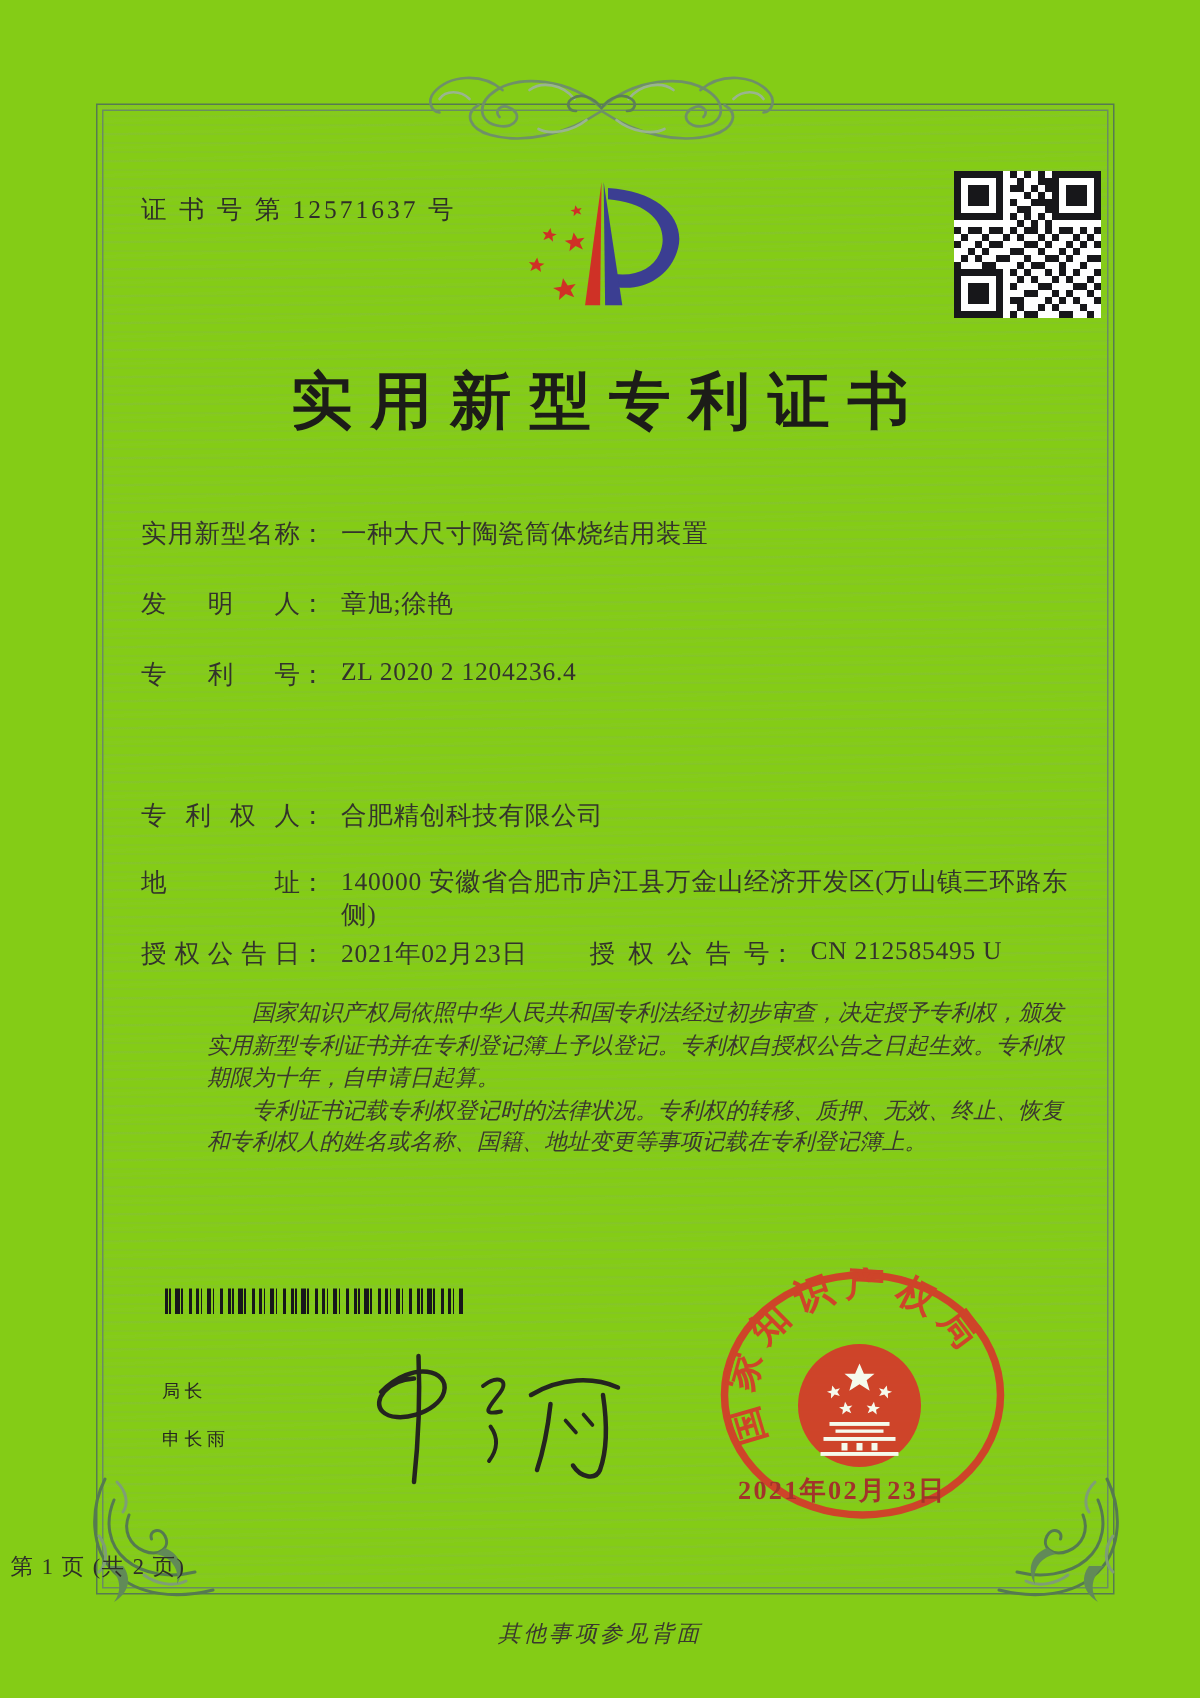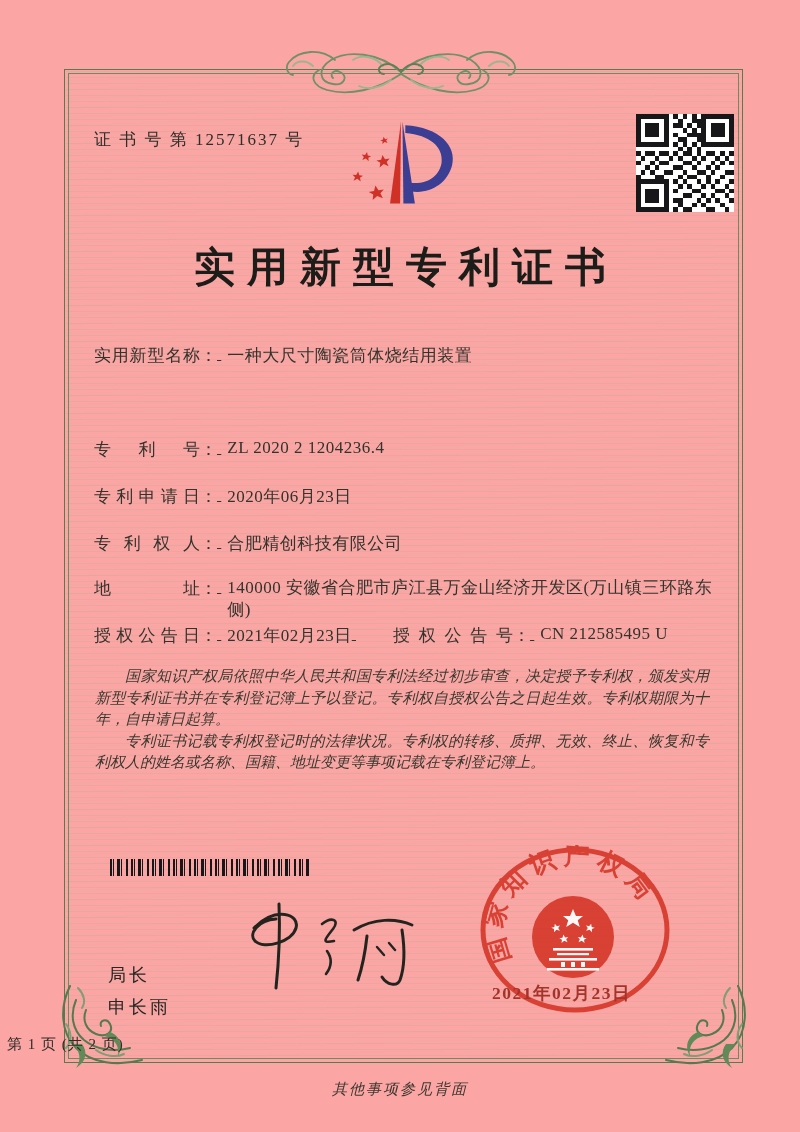--- a/index.html
+++ b/index.html
@@ -1,20 +1,20 @@
 <!DOCTYPE html>
 <html><head>
 <meta charset="utf-8">
 <style>
   * { margin:0; padding:0; box-sizing:border-box; }
   html,body { background:#efede2; }
   body { font-family:"Liberation Serif","DejaVu Serif",serif; }
   .page {
     position:relative; width:800px; height:1132px; margin:0 auto;
-    background:#fca5a5; overflow:hidden;
+    background:#84cc16; overflow:hidden;
   }
   
   .guilloche {
     position:absolute; left:66px; top:71px; width:675px; height:990px;
     background:
       repeating-linear-gradient(180deg, rgba(130,165,120,0.13) 0 1px, rgba(255,255,255,0) 1px 6px),
       repeating-linear-gradient(178deg, rgba(150,180,140,0.06) 0 2px, rgba(255,255,255,0) 2px 9px);
   }
   .border-outer { position:absolute; left:64px; top:69px; width:679px; height:994px; border:1px solid #577a52; }
   .border-inner { position:absolute; left:68px; top:73px; width:671px; height:986px; border:1px solid #6a8c63; }
@@ -24,45 +24,45 @@
     position:absolute; left:94px; top:128px; font-size:17px; color:#2e2e28; letter-spacing:2px;
   }
   .logo { position:absolute; left:334px; top:110px; }
   .qr   { position:absolute; left:636px; top:114px; }
 
   .doc-title {
     position:absolute; left:0; top:240px; width:100%; text-align:center;
     font-size:41px; font-weight:700; color:#1c1c18; letter-spacing:12px; text-indent:12px;
   }
 
-  .field-row { position:absolute; left:94px; font-size:17px; color:#33332c; white-space:nowrap;text-decoration:underline; }
+  .field-row { position:absolute; left:94px; font-size:17px; color:#33332c; white-space:nowrap; }
   .flabel { display:inline-block; width:106px; text-align:justify; text-align-last:justify; vertical-align:top; }
   .fcolon { display:inline-block; vertical-align:top; }
   .fvalue { display:inline-block; margin-left:6px; letter-spacing:0.5px; vertical-align:top; }
   .fvalue.wrap { white-space:normal; width:502px; line-height:22px; }
   .pair2 { margin-left:37px; }
 
   .body-text {
     position:absolute; left:95px; top:666px; width:614px;
     font-size:15px; line-height:21.5px; color:#3a382e; font-style:italic;
     text-align:justify;
   }
-  .body-text p { text-indent:2em; }
+  .body-text p { text-indent:2em;margin-left:43px; }
 
   .barcode {
     position:absolute; left:110px; top:859px; width:200px; height:17px;
     background:repeating-linear-gradient(90deg,
       #17171a 0 2px, transparent 2px 3px,
       #17171a 3px 4px, transparent 4px 7px,
       #17171a 7px 10px, transparent 10px 11px,
       #17171a 11px 12px, transparent 12px 16px,
       #17171a 16px 18px, transparent 18px 21px);
   }
 
-  .signer { position:absolute; left:108px; font-size:18px; color:#262622; letter-spacing:3px;margin-top:44px; }
+  .signer { position:absolute; left:108px; font-size:12px; color:#262622; letter-spacing:3px; }
   .signature { position:absolute; left:226px; top:898px; }
 
   .seal { position:absolute; left:477px; top:845px; }
   .seal-date {
     position:absolute; left:492px; top:981px; font-size:17.5px; color:#a2342a;
     letter-spacing:1.5px; font-weight:600; white-space:nowrap;
   }
 
   .page-num { position:absolute; left:7px; top:1035px; width:100%; text-align:left; font-size:15px; color:#2e2e28; letter-spacing:1px; }
   .back-note { position:absolute; left:0; top:1080px; width:100%; text-align:center; font-size:15px; color:#3a382e; font-style:italic; letter-spacing:2px; }
@@ -176,27 +176,27 @@
                M8 20h1v1h-1z M10 20h2v1h-2z M15 20h2v1h-2z M19 20h1v1h-1z"></path>
     </g>
   </svg>
 
   <div class="doc-title">实用新型专利证书</div>
 
   <div class="field-row" style="top:344px">
     <span class="flabel">实用新型名称</span><span class="fcolon">：</span>
     <span class="fvalue">一种大尺寸陶瓷筒体烧结用装置</span>
   </div>
+  <div class="field-row" style="top:391px">
+    <span class="flabel">发明人</span><span class="fcolon">：</span>
+    <span class="fvalue">章旭;徐艳</span>
+  </div>
   <div class="field-row" style="top:438px">
     <span class="flabel">专利号</span><span class="fcolon">：</span>
     <span class="fvalue">ZL 2020 2 1204236.4</span>
-  </div>
-  <div class="field-row" style="top:485px">
-    <span class="flabel">专利申请日</span><span class="fcolon">：</span>
-    <span class="fvalue">2020年06月23日</span>
   </div>
   <div class="field-row" style="top:532px">
     <span class="flabel">专利权人</span><span class="fcolon">：</span>
     <span class="fvalue">合肥精创科技有限公司</span>
   </div>
   <div class="field-row" style="top:577px">
     <span class="flabel">地址</span><span class="fcolon">：</span>
     <span class="fvalue wrap">140000 安徽省合肥市庐江县万金山经济开发区(万山镇三环路东侧)</span>
   </div>
   <div class="field-row" style="top:624px">

